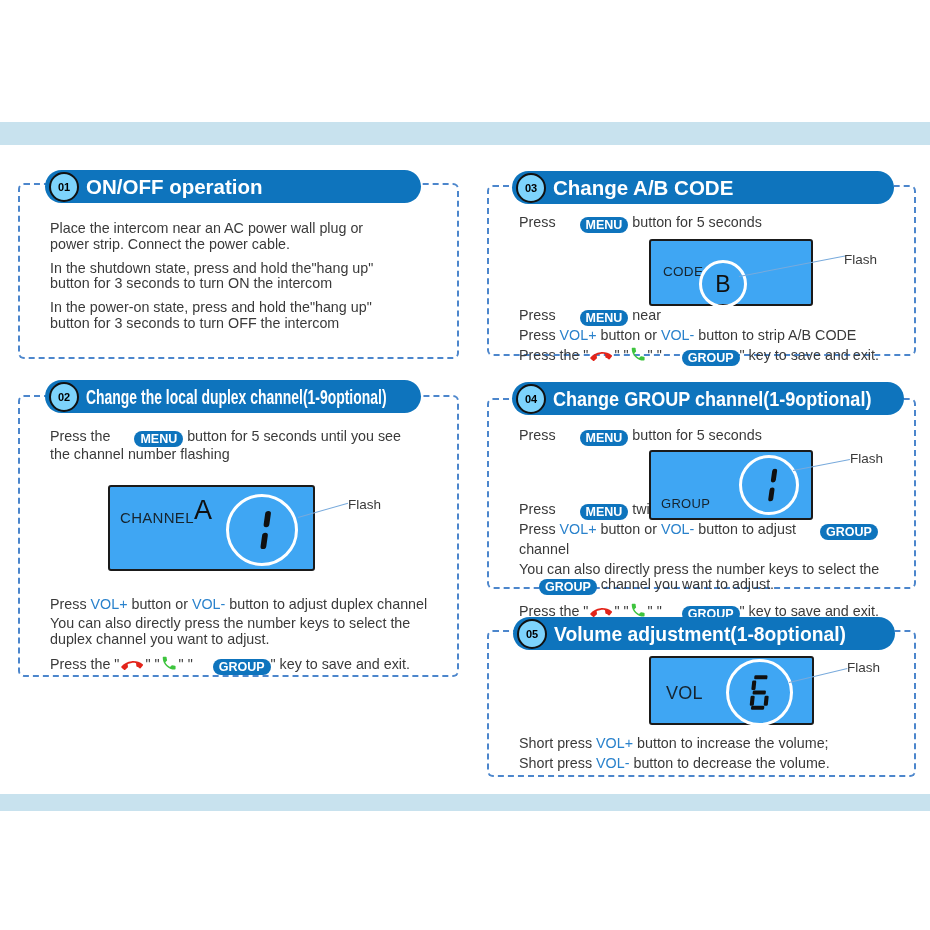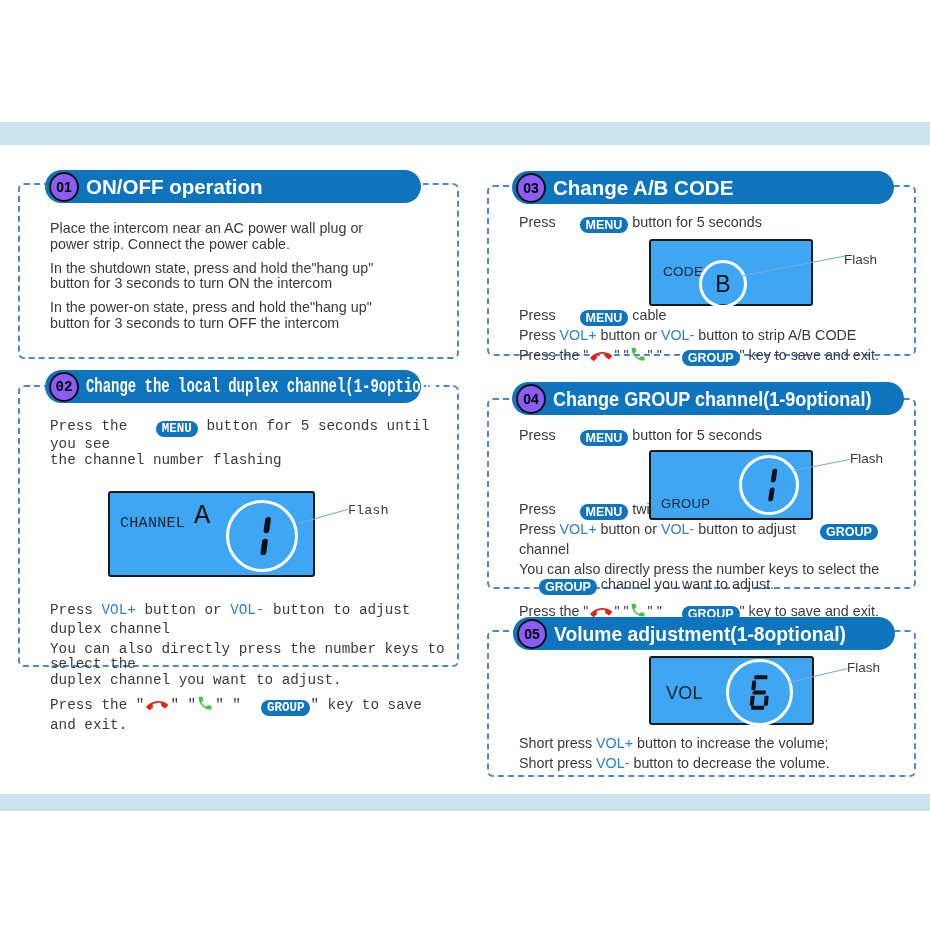--- a/index.html
+++ b/index.html
@@ -5,35 +5,35 @@
   html,body{margin:0;padding:0;background:#ffffff;}
   .page{position:relative;width:930px;height:930px;background:#ffffff;overflow:hidden;
         font-family:"Liberation Sans","DejaVu Sans",sans-serif;color:#3a3a3a;}
   .band{position:absolute;left:0;width:930px;background:#c8e2ee;}
   .band-top{top:122px;height:23px;}
   .band-bottom{top:794px;height:17px;}
 
   
   .sec{position:absolute;border:2px dashed #4c86cc;border-radius:6px;background:#fff;}
   .sec-01{left:18px;top:183px;width:437px;height:172px;}
-  .sec-02{left:18px;top:385px;width:437px;height:278px;font-family:Liberation Mono, monospace;}
+  .sec-02{left:18px;top:395px;width:437px;height:278px;}
   .sec-03{left:487px;top:185px;width:425px;height:167px;}
   .sec-04{left:487px;top:398px;width:425px;height:187px;}
   .sec-05{left:487px;top:630px;width:425px;height:143px;}
 
   
   .hdr{position:absolute;height:33px;background:#0e74bd;border-radius:17px;
        display:flex;align-items:center;padding-left:4px;gap:7px;z-index:3;}
   .sec-01 .hdr{left:25px;top:-15px;width:372px;}
   .sec-02 .hdr{left:25px;top:-17px;width:372px;}
   .sec-03 .hdr{left:23px;top:-16px;width:378px;}
   .sec-04 .hdr{left:23px;top:-18px;width:388px;}
   .sec-05 .hdr{left:24px;top:-15px;width:378px;}
-  .badge{width:26px;height:26px;border-radius:50%;background:#8b5cf6;border:2px solid #111;
-         color:#000;font-size:14px;font-weight:bold;display:flex;align-items:center;justify-content:center;flex:0 0 auto;}
+  .badge{width:26px;height:26px;border-radius:50%;background:#7dd3fc;border:2px solid #111;
+         color:#000;font-size:11px;font-weight:bold;display:flex;align-items:center;justify-content:center;flex:0 0 auto;}
   .ttl{color:#fff;font-size:20.5px;font-weight:bold;overflow:visible;}
   .ttl-in{display:inline-block;white-space:nowrap;transform:scaleX(var(--sx,1));transform-origin:0 50%;}
   .sec-02 .ttl-in{--sx:.68;}
   .sec-04 .ttl-in{--sx:.88;}
   .sec-05 .ttl-in{--sx:.94;}
 
   
   .body{position:relative;height:100%;font-size:14.3px;color:#3a3a3a;}
   .sec-01 .body{padding:33px 10px 0 30px;}
   .sec-02 .body{padding:30px 6px 0 30px;}
@@ -157,21 +157,21 @@
         <div class="display-row">
           <div class="screen">
             <span class="screen-label">CODE</span>
             <div class="circle">
               <span class="circle-letter">B</span>
             </div>
           </div>
           <div class="callout"></div>
           <span class="flash">Flash</span>
         </div>
-        <p class="one-line after-display"><span>Press </span><span class="pill">MENU</span><span> cable</span></p>
+        <p class="one-line after-display"><span>Press </span><span class="pill">MENU</span><span> near</span></p>
         <p class="one-line"><span>Press </span><span class="vol">VOL+</span><span> button or </span><span class="vol">VOL-</span><span> button to strip A/B CODE</span></p>
         <p class="one-line"><span>Press the "</span><span class="kicon red"><svg width="22" height="12" viewBox="0 6.5 24 9.5">
               <path fill="#e3241a" d="M12 9c-1.6 0-3.15.25-4.6.72v3.1c0 .39-.23.74-.56.9-.98.49-1.87 1.12-2.66 1.85-.18.18-.43.29-.7.29-.28 0-.53-.11-.71-.29L.29 13.08c-.18-.17-.29-.42-.29-.7 0-.28.11-.53.29-.71C3.34 8.78 7.46 7 12 7s8.66 1.78 11.71 4.67c.18.18.29.43.29.71 0 .28-.11.53-.29.7l-2.48 2.49c-.18.18-.43.29-.71.29-.27 0-.52-.11-.7-.28-.79-.74-1.69-1.36-2.67-1.85-.33-.16-.56-.5-.56-.9v-3.1C15.15 9.25 13.6 9 12 9z"></path>
             </svg></span><span>" "</span><span class="kicon"><svg width="15" height="15" viewBox="2 2 21 21">
               <path fill="#3ec43e" d="M6.62 10.79c1.44 2.83 3.76 5.14 6.59 6.59l2.2-2.2c.27-.27.67-.36 1.02-.24 1.12.37 2.33.57 3.57.57.55 0 1 .45 1 1V20c0 .55-.45 1-1 1-9.39 0-17-7.61-17-17 0-.55.45-1 1-1h3.5c.55 0 1 .45 1 1 0 1.25.2 2.45.57 3.57.11.35.03.74-.25 1.02l-2.2 2.2z"></path>
             </svg></span><span>" "</span><span class="pill">GROUP</span><span>" key to save and exit.</span></p>
       </div>
   </section>
 
   <section class="sec sec-04">

